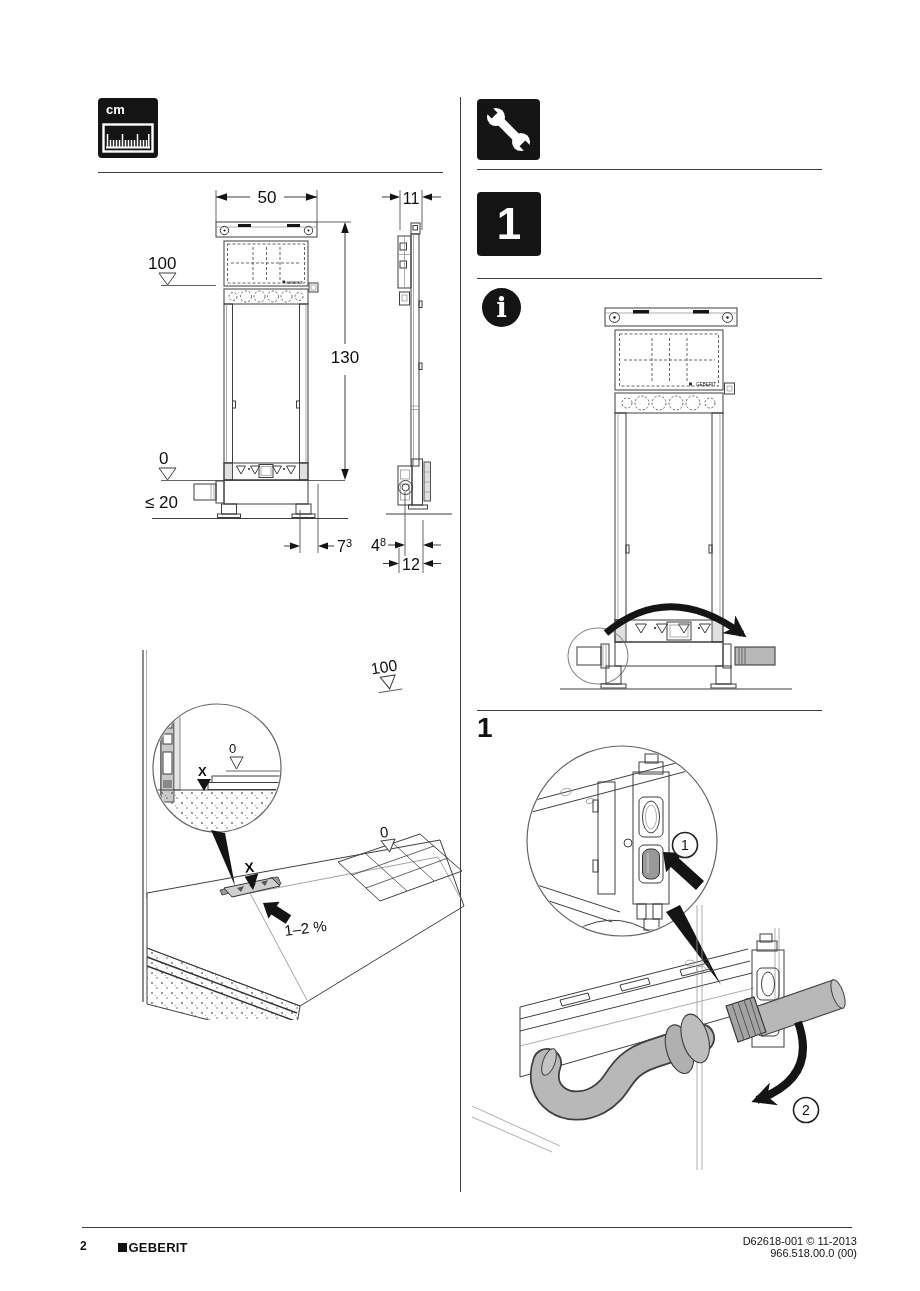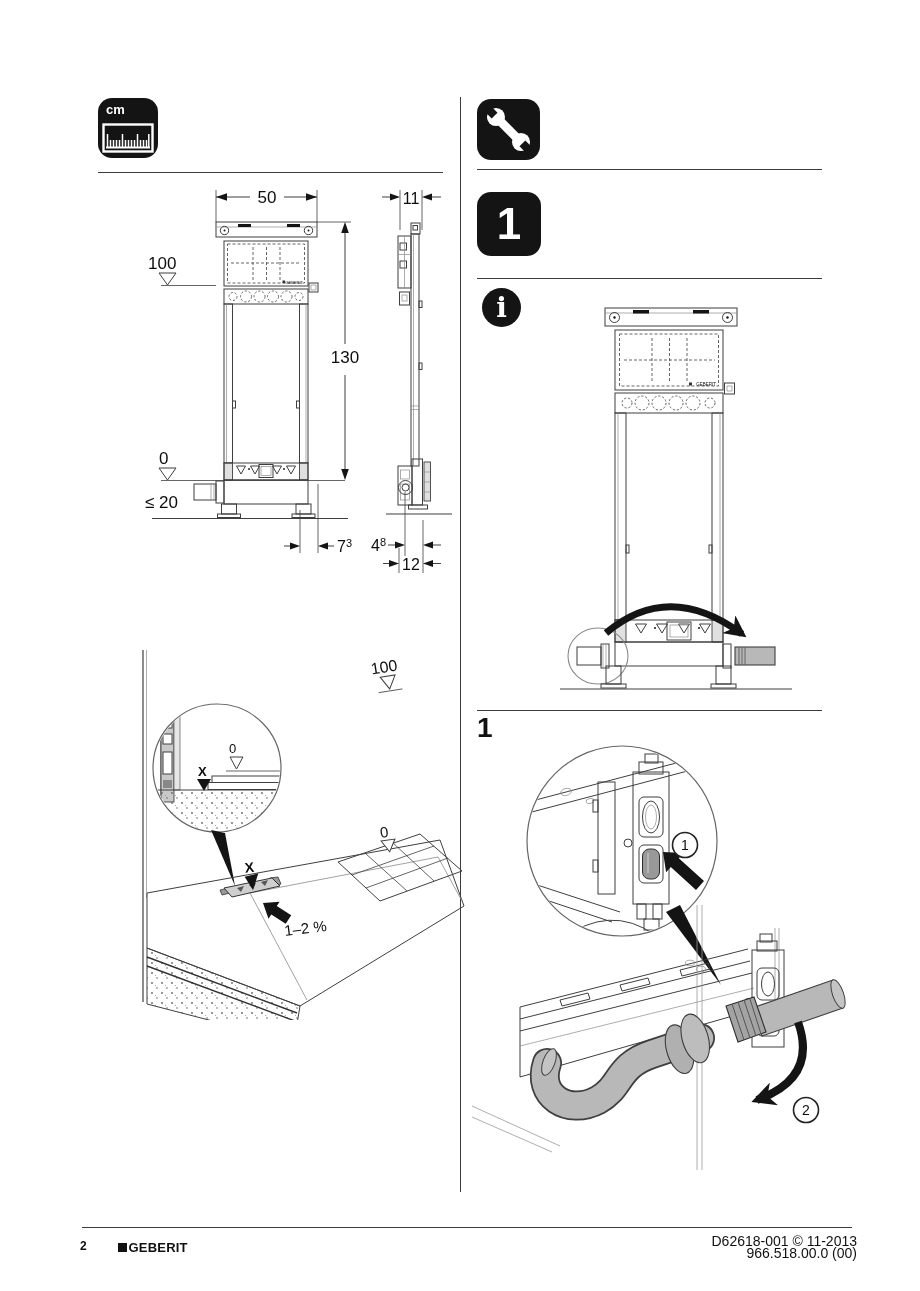--- a/index.html
+++ b/index.html
@@ -1,21 +1,21 @@
 <!DOCTYPE html>
 <html><head>
 <meta charset="utf-8">
 <style>
   html,body{margin:0;padding:0;background:#e8e8e8;}
   .page{position:relative;width:920px;height:1291px;background:#ffffff;overflow:hidden;
         font-family:"Liberation Sans",sans-serif;color:#111;}
   .abs{position:absolute;}
   .rule{position:absolute;height:1px;background:#3c3c3c;}
   .vrule{position:absolute;width:1px;background:#3c3c3c;}
-  .blackbox{position:absolute;background:#141414;border-radius:14px;}
+  .blackbox{position:absolute;background:#141414;border-radius:4px;}
   .blkcircle{position:absolute;background:#141414;border-radius:50%;}
   text{font-family:"Liberation Sans",sans-serif;fill:#0d0d0d;}
   .dimtxt{font-size:17px;}
   .dimtxt2{font-size:16px;}
   .s1{stroke:#3f3f3f;stroke-width:1;fill:none;}
   .s07{stroke:#8a8a8a;stroke-width:.7;fill:none;}
   .s08{stroke:#3f3f3f;stroke-width:.8;fill:none;}
   .s12{stroke:#3f3f3f;stroke-width:1.2;fill:none;}
   .dash{stroke:#555;stroke-width:.9;fill:none;stroke-dasharray:3 2;}
   .dashc{stroke:#555;stroke-width:.9;fill:none;stroke-dasharray:2.2 1.8;}
@@ -394,18 +394,18 @@
     <polygon class="blk" points="263,903 279.6,901.8 276.8,905.9 291.2,915.3 285.7,923.8 271.3,914.4 268.5,918.7"></polygon>
     <text font-size="15" x="285" y="936" transform="rotate(-7 285 936)">1–2 %</text>
   </svg>
 
   <div class="rule" style="left:82px;top:1227px;width:770px;"></div>
   <div class="abs" style="left:80px;top:1239px;font-size:12px;font-weight:bold;">2</div>
   <div class="abs" style="left:118px;top:1240px;display:flex;align-items:center;">
     <div style="width:9px;height:9px;background:#111;margin-right:1.5px;"></div>
     <span style="font-size:13px;font-weight:800;letter-spacing:.2px;">GEBERIT</span>
   </div>
-  <div class="abs" style="right:63px;top:1236px;text-align:right;font-size:14px;line-height:11.5px;color:#111;">
+  <div class="abs" style="right:63px;top:1236px;text-align:right;font-size:11px;line-height:11.5px;color:#111;">
     <div>D62618-001 © 11-2013</div>
     <div>966.518.00.0 (00)</div>
   </div>
 
 </div>
 
 </body></html>

